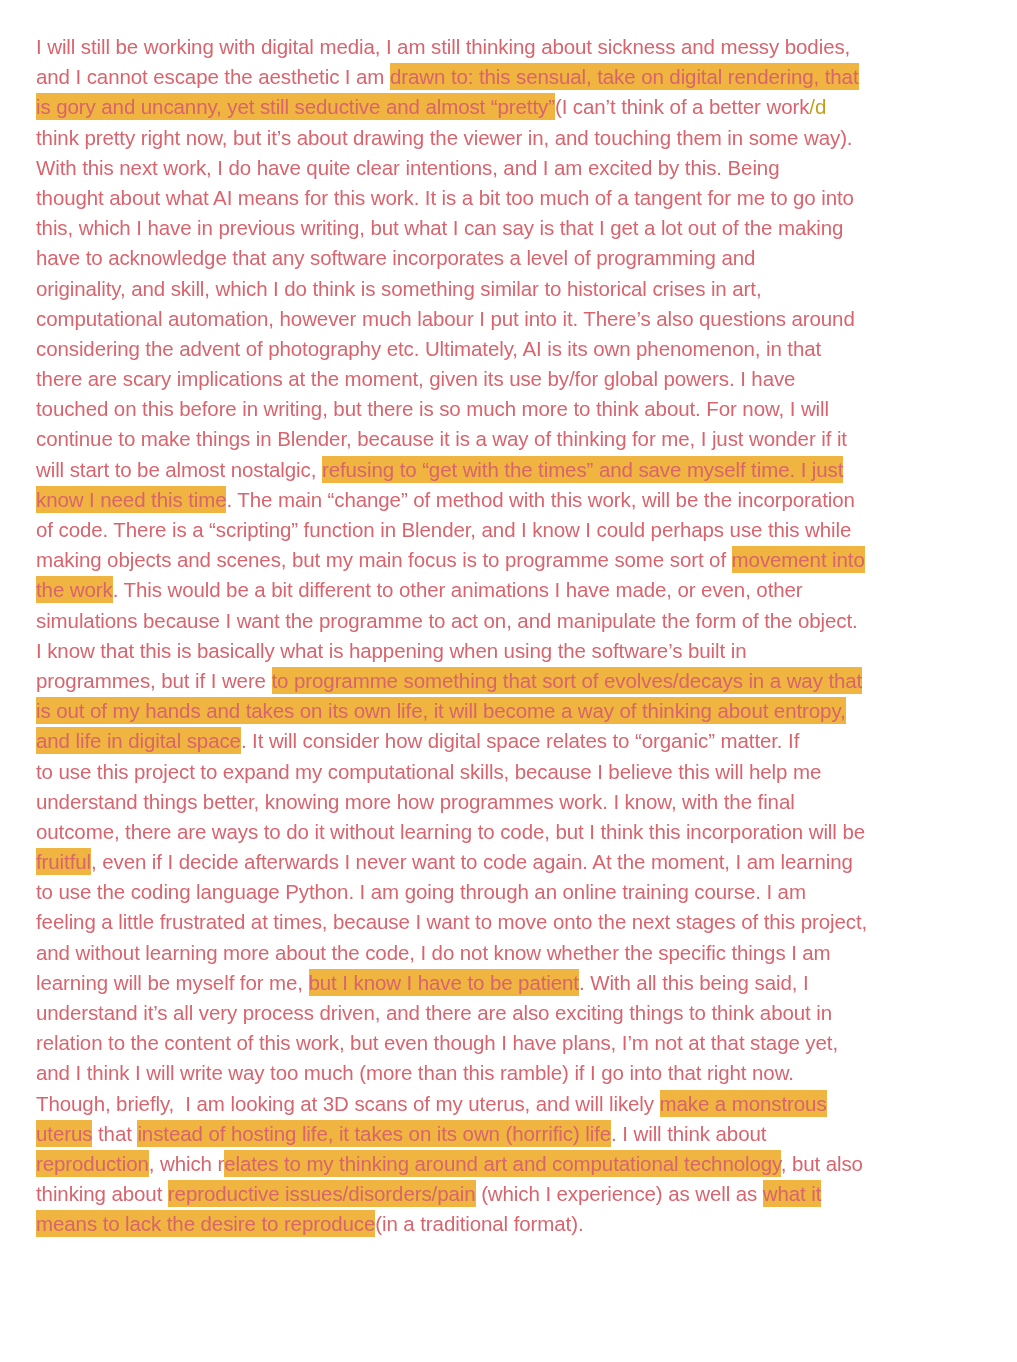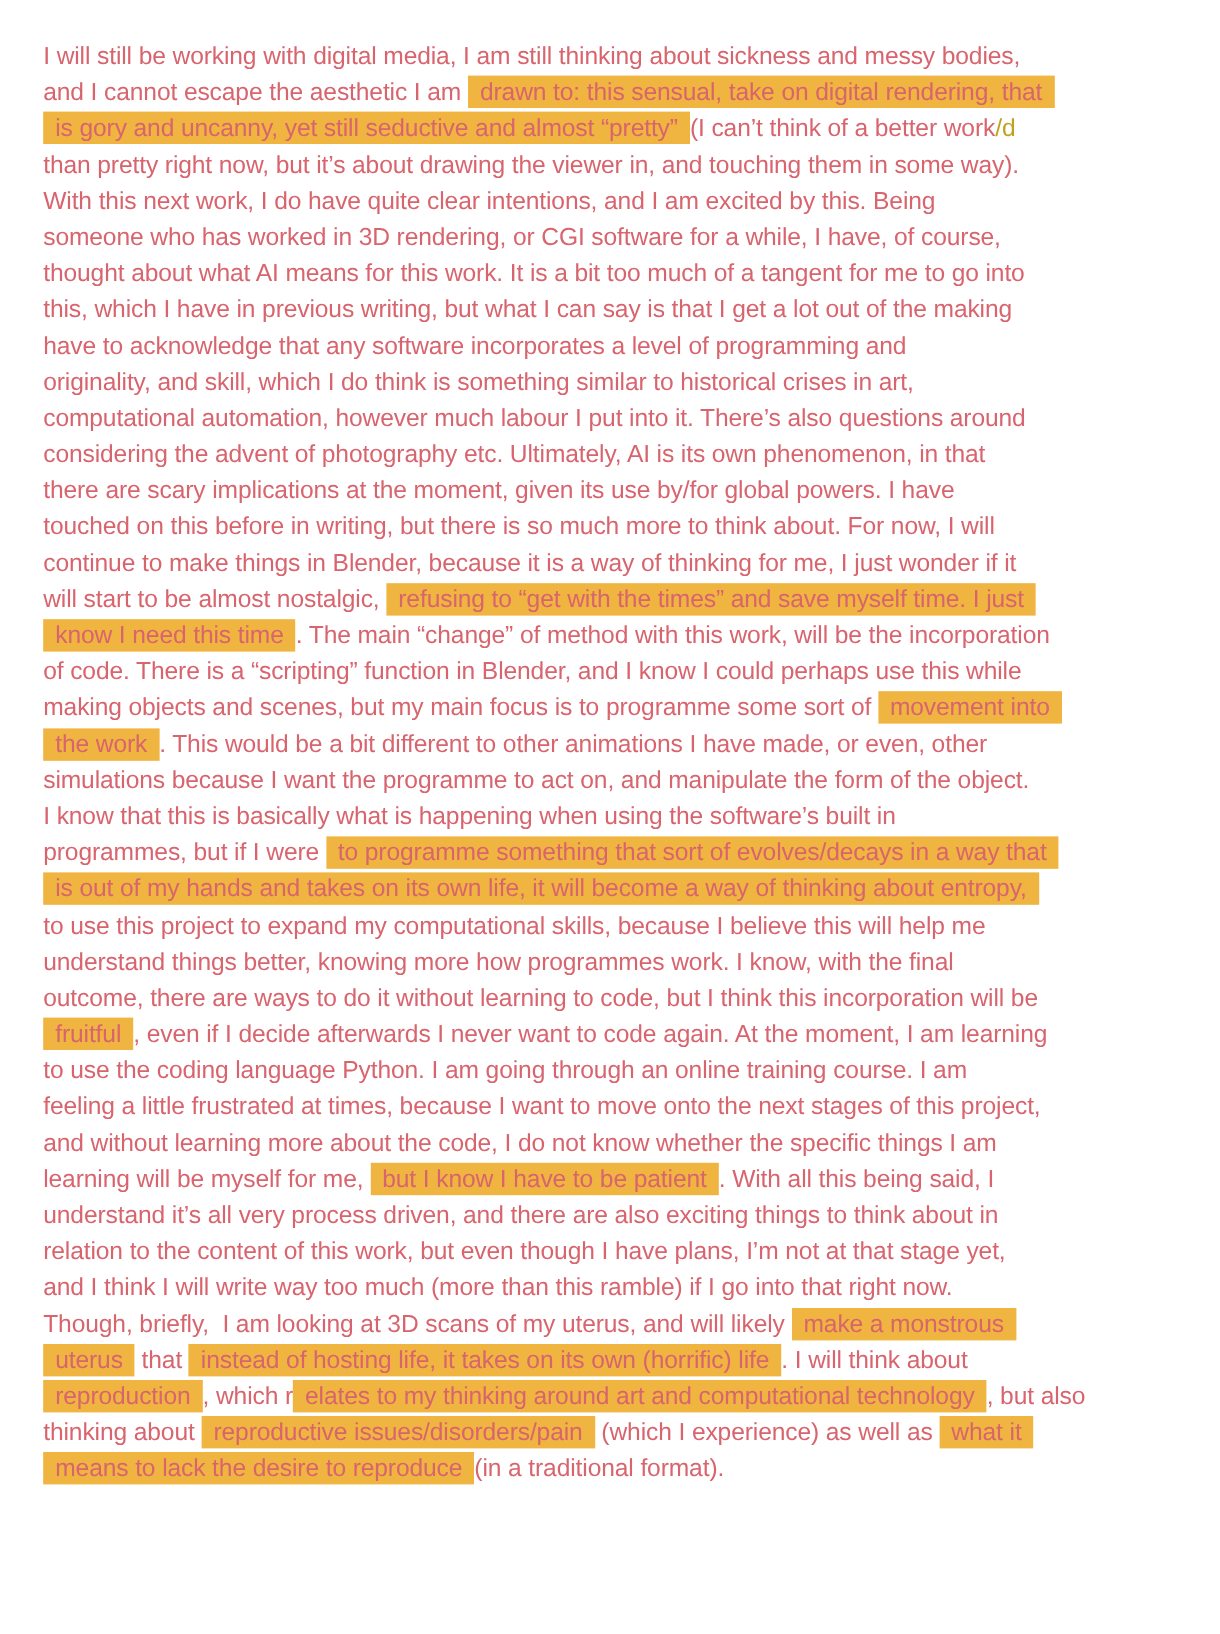--- a/index.html
+++ b/index.html
@@ -32,53 +32,53 @@
     font-size: 20.5px;
     line-height: 30.2px;
     height: 30.2px;
     color: var(--text, #d8646e);
     letter-spacing: -0.1px;
   }
   .seg-plain { color: var(--text, #d8646e); }
   .seg-highlight {
     color: var(--text, #d8646e);
     background: var(--hl, #f0b440);
-    padding: 2px 10px;
+    padding: 2px 0;
   }
   .seg-suggestion { color: var(--sug, #bfa11c); }
 </style>
 </head>
 <body>
 
 <div class="page">
   <div class="doc-text" id="doc-text">
       <div class="line"><span class="seg-plain">I will still be working with digital media, I am still thinking about sickness and messy bodies,</span></div>
       <div class="line"><span class="seg-plain">and I cannot escape the aesthetic I am </span><span class="seg-highlight">drawn to: this sensual, take on digital rendering, that</span></div>
       <div class="line"><span class="seg-highlight">is gory and uncanny, yet still seductive and almost “pretty”</span><span class="seg-plain">(I can’t think of a better work</span><span class="seg-suggestion">/d</span></div>
-      <div class="line"><span class="seg-plain">than pretty right now, but it’s about drawing the viewer in, and touching them in some way).</span></div>
+      <div class="line"><span class="seg-plain">think pretty right now, but it’s about drawing the viewer in, and touching them in some way).</span></div>
       <div class="line"><span class="seg-plain">With this next work, I do have quite clear intentions, and I am excited by this. Being</span></div>
-      <div class="line"><span class="seg-plain">someone who has worked in 3D rendering, or CGI software for a while, I have, of course,</span></div>
       <div class="line"><span class="seg-plain">thought about what AI means for this work. It is a bit too much of a tangent for me to go into</span></div>
       <div class="line"><span class="seg-plain">this, which I have in previous writing, but what I can say is that I get a lot out of the making</span></div>
       <div class="line"><span class="seg-plain">have to acknowledge that any software incorporates a level of programming and</span></div>
       <div class="line"><span class="seg-plain">originality, and skill, which I do think is something similar to historical crises in art,</span></div>
       <div class="line"><span class="seg-plain">computational automation, however much labour I put into it. There’s also questions around</span></div>
       <div class="line"><span class="seg-plain">considering the advent of photography etc. Ultimately, AI is its own phenomenon, in that</span></div>
       <div class="line"><span class="seg-plain">there are scary implications at the moment, given its use by/for global powers. I have</span></div>
       <div class="line"><span class="seg-plain">touched on this before in writing, but there is so much more to think about. For now, I will</span></div>
       <div class="line"><span class="seg-plain">continue to make things in Blender, because it is a way of thinking for me, I just wonder if it</span></div>
       <div class="line"><span class="seg-plain">will start to be almost nostalgic, </span><span class="seg-highlight">refusing to “get with the times” and save myself time. I just</span></div>
       <div class="line"><span class="seg-highlight">know I need this time</span><span class="seg-plain">. The main “change” of method with this work, will be the incorporation</span></div>
       <div class="line"><span class="seg-plain">of code. There is a “scripting” function in Blender, and I know I could perhaps use this while</span></div>
       <div class="line"><span class="seg-plain">making objects and scenes, but my main focus is to programme some sort of </span><span class="seg-highlight">movement into</span></div>
       <div class="line"><span class="seg-highlight">the work</span><span class="seg-plain">. This would be a bit different to other animations I have made, or even, other</span></div>
       <div class="line"><span class="seg-plain">simulations because I want the programme to act on, and manipulate the form of the object.</span></div>
       <div class="line"><span class="seg-plain">I know that this is basically what is happening when using the software’s built in</span></div>
       <div class="line"><span class="seg-plain">programmes, but if I were </span><span class="seg-highlight">to programme something that sort of evolves/decays in a way that</span></div>
       <div class="line"><span class="seg-highlight">is out of my hands and takes on its own life, it will become a way of thinking about entropy,</span></div>
+      <div class="line"><span class="seg-highlight">and life in digital space</span><span class="seg-plain">. It will consider how digital space relates to “organic” matter. If</span></div>
       <div class="line"><span class="seg-plain">to use this project to expand my computational skills, because I believe this will help me</span></div>
       <div class="line"><span class="seg-plain">understand things better, knowing more how programmes work. I know, with the final</span></div>
       <div class="line"><span class="seg-plain">outcome, there are ways to do it without learning to code, but I think this incorporation will be</span></div>
       <div class="line"><span class="seg-highlight">fruitful</span><span class="seg-plain">, even if I decide afterwards I never want to code again. At the moment, I am learning</span></div>
       <div class="line"><span class="seg-plain">to use the coding language Python. I am going through an online training course. I am</span></div>
       <div class="line"><span class="seg-plain">feeling a little frustrated at times, because I want to move onto the next stages of this project,</span></div>
       <div class="line"><span class="seg-plain">and without learning more about the code, I do not know whether the specific things I am</span></div>
       <div class="line"><span class="seg-plain">learning will be myself for me, </span><span class="seg-highlight">but I know I have to be patient</span><span class="seg-plain">. With all this being said, I</span></div>
       <div class="line"><span class="seg-plain">understand it’s all very process driven, and there are also exciting things to think about in</span></div>
       <div class="line"><span class="seg-plain">relation to the content of this work, but even though I have plans, I’m not at that stage yet,</span></div>

